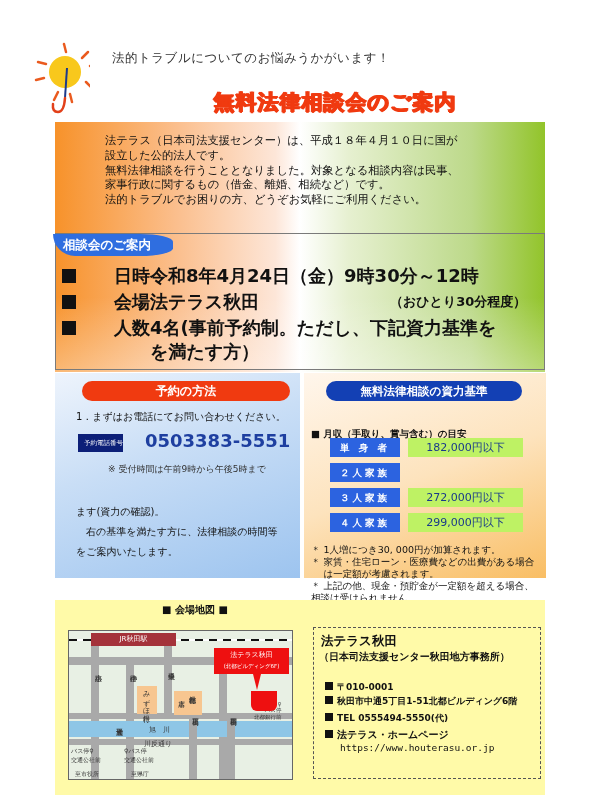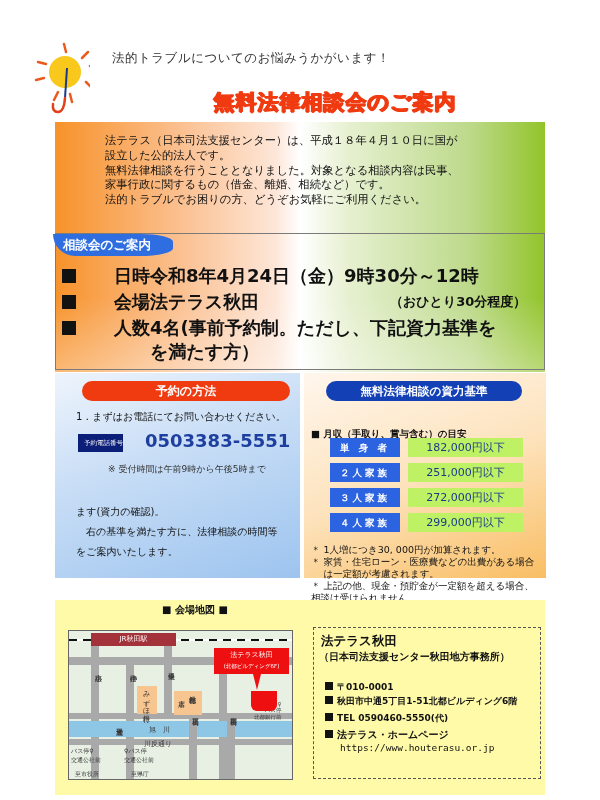--- a/index.html
+++ b/index.html
@@ -154,21 +154,20 @@
 
 <div class="abs panel-right"></div>
 <div class="abs pill-blue">無料法律相談の資力基準</div>
 <div class="abs monthly">■ 月収（手取り、賞与含む）の目安</div>
 <div class="abs crit-row" style="top:438px">
     <div class="k">単 身 者</div>
     <div class="v">182,000円以下</div>
   </div>
 <div class="abs crit-row" style="top:463px">
     <div class="k">２人家族</div>
-    <div class="v">251,000円以下</div>
   </div>
 <div class="abs crit-row" style="top:488px">
     <div class="k">３人家族</div>
     <div class="v">272,000円以下</div>
   </div>
 <div class="abs crit-row" style="top:513px">
     <div class="k">４人家族</div>
     <div class="v">299,000円以下</div>
   </div>
 <div class="abs notes">
@@ -222,15 +221,15 @@
   </div>
   <div style="position:absolute;left:184px;top:43px;width:0;height:0;border-left:4px solid transparent;border-right:4px solid transparent;border-top:16px solid #ee1010;"></div>
   <div style="position:absolute;left:182px;top:60px;width:26px;height:20px;background:#ee1010;border-radius:0 0 6px 6px;"></div>
 </div>
 
 <div class="abs office-box"></div>
 <div class="abs office-name">法テラス秋田</div>
 <div class="abs office-sub">（日本司法支援センター秋田地方事務所）</div>
 <div class="abs addr" style="top:681px"><span class="sq"></span><span>〒010-0001</span></div>
 <div class="abs addr" style="top:695px"><span class="sq"></span><span>秋田市中通5丁目1-51北都ビルディング6階</span></div>
-<div class="abs addr" style="top:712px"><span class="sq"></span><span>TEL 0590460-5550(代)</span></div>
+<div class="abs addr" style="top:712px"><span class="sq"></span><span>TEL 0555494-5550(代)</span></div>
 <div class="abs addr" style="top:728px; font-size:10px"><span class="sq"></span><span>法テラス・ホームページ</span></div>
 <div class="abs url">https://www.houterasu.or.jp</div>
 
 </body></html>

